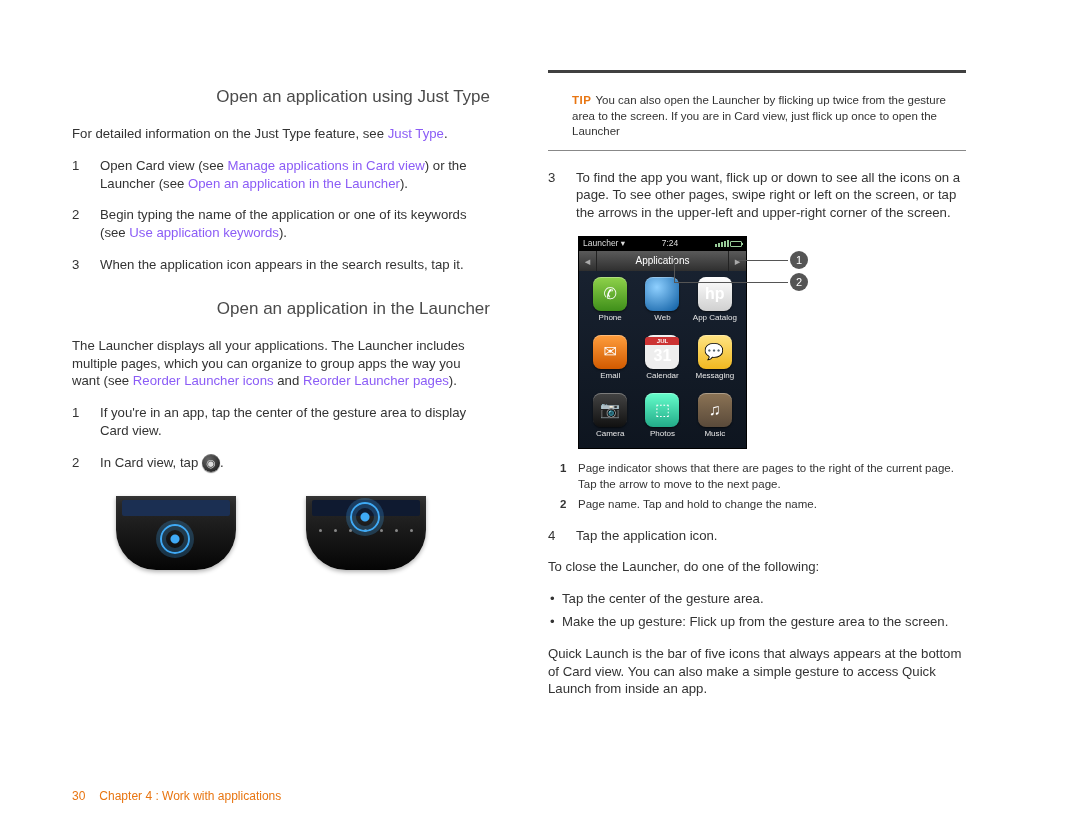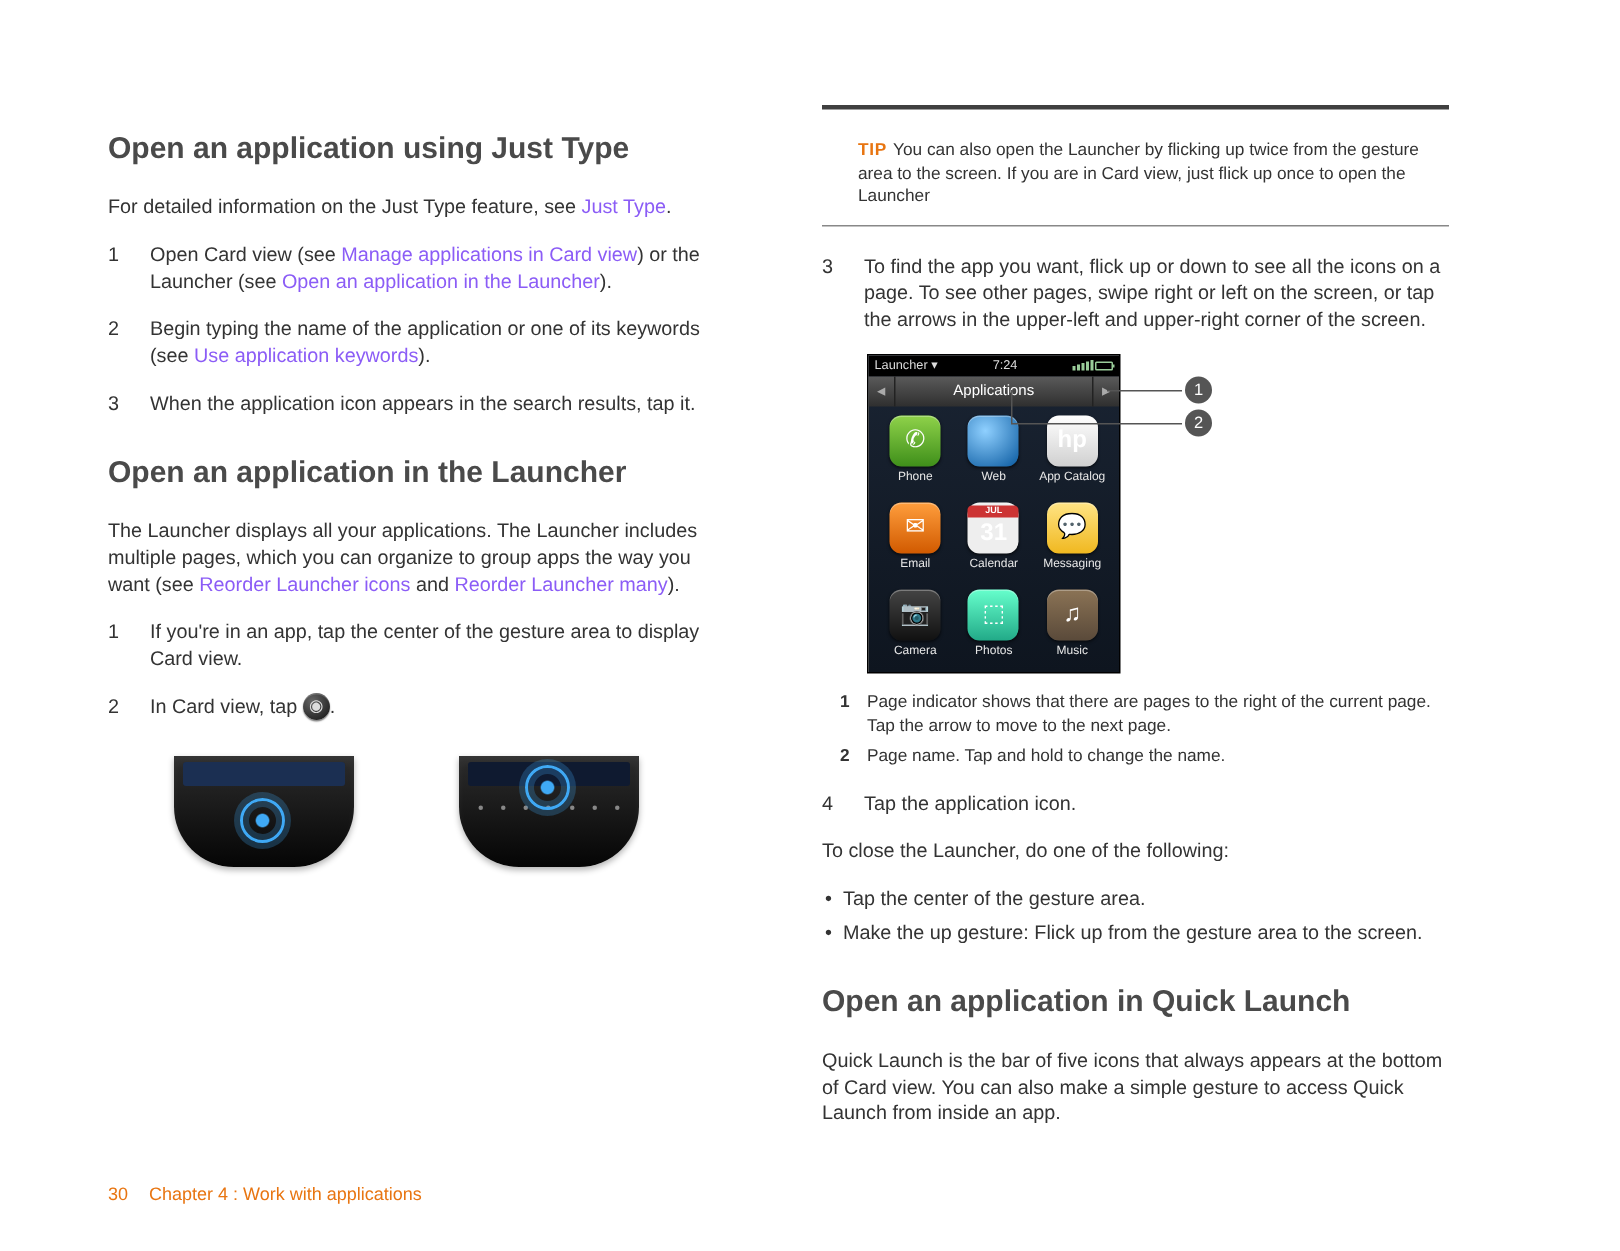--- a/index.html
+++ b/index.html
@@ -21,24 +21,25 @@
   .col {
     width: 418px;
   }
   h1 {
     font-weight: 300;
     font-size: 26px;
     color: #4a4a4a;
     margin-bottom: 32px;
   }
   h2 {
-    font-weight: 700;
-    font-size: 20px;
+    font-weight: 400;
+    font-size: 17px;
     color: #4a4a4a;
     margin: 24px 0 16px 0;
+    text-align: right;
   }
   p { margin-bottom: 14px; }
   .link { color: #8b5cf6; }
   ol.steps { list-style: none; }
   ol.steps li {
     display: flex;
     margin-bottom: 14px;
   }
   ol.steps li .num {
     width: 28px;
@@ -203,21 +204,21 @@
         </span>
       </li>
       <li>
           <span class="num">3</span>
         <span class="body">When the application icon appears in the search results, tap it.</span>
       </li>
     </ol>
 
     <h2>Open an application in the Launcher</h2>
     <p>
-      <span>The Launcher displays all your applications. The Launcher includes multiple pages, which you can organize to group apps the way you want (see </span><span class="link">Reorder Launcher icons</span><span> and </span><span class="link">Reorder Launcher many</span><span>).</span>
+      <span>The Launcher displays all your applications. The Launcher includes multiple pages, which you can organize to group apps the way you want (see </span><span class="link">Reorder Launcher icons</span><span> and </span><span class="link">Reorder Launcher pages</span><span>).</span>
     </p>
     <ol class="steps">
       <li>
           <span class="num">1</span>
         <span class="body">If you're in an app, tap the center of the gesture area to display Card view.</span>
       </li>
       <li>
           <span class="num">2</span>
         <span class="body">
           <span>In Card view, tap </span><span class="launcher-pill">◉</span><span>.</span>
@@ -347,21 +348,20 @@
         <span class="body">Tap the application icon.</span>
       </li>
     </ol>
 
     <p>To close the Launcher, do one of the following:</p>
     <ul class="bullets">
       <li>Tap the center of the gesture area.</li>
       <li>Make the up gesture: Flick up from the gesture area to the screen.</li>
     </ul>
 
-    <h2>Open an application in Quick Launch</h2>
     <p>Quick Launch is the bar of five icons that always appears at the bottom of Card view. You can also make a simple gesture to access Quick Launch from inside an app.</p>
   </div>
 </div>
 
 <div class="footer">
   <span>30</span>
   <span>Chapter 4 : Work with applications</span>
 </div>
 
 </body></html>

